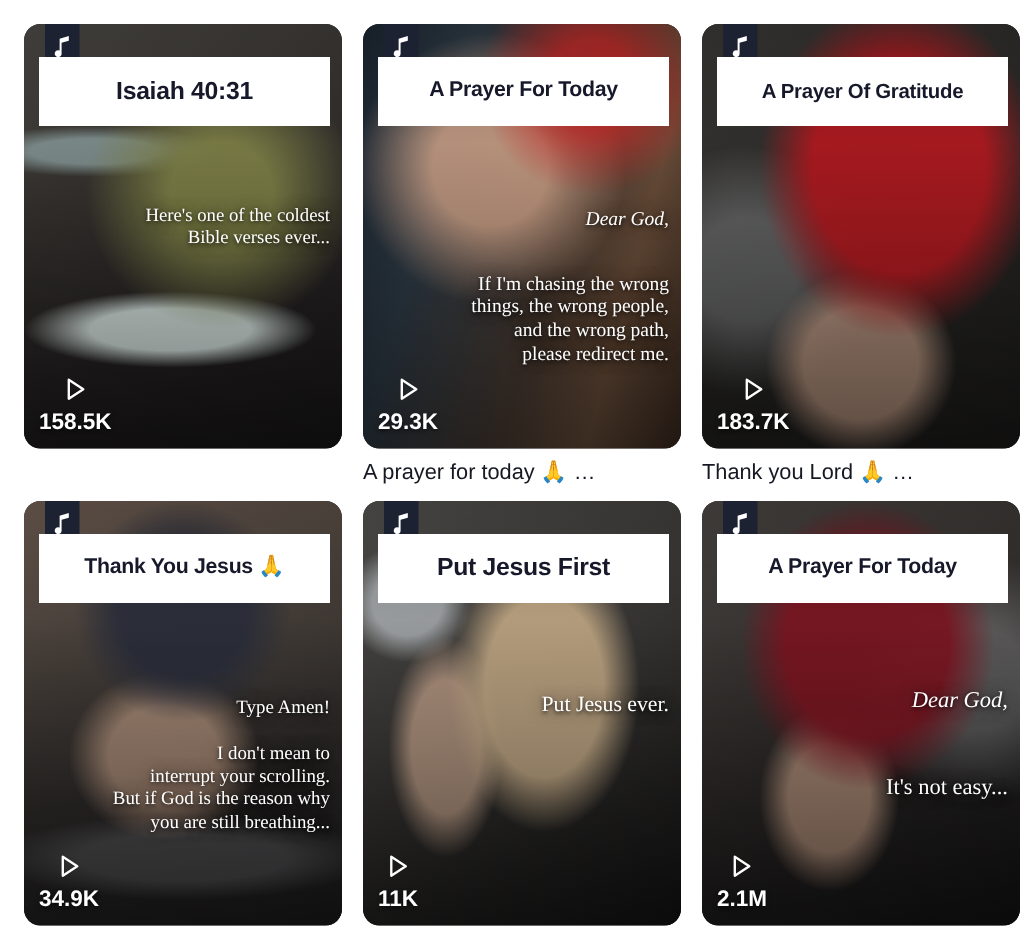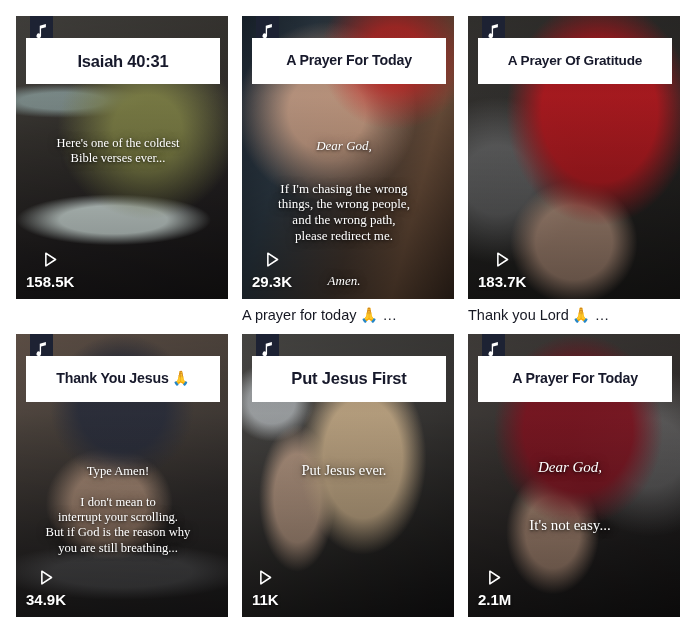--- a/index.html
+++ b/index.html
@@ -20,21 +20,21 @@
     padding: 16px 16px 0 16px;
   }
 
   .cell { width: 212px; }
 
   
   .thumb {
     position: relative;
     width: 212px;
     height: 283px;
-    border-radius: 0;
+    border-radius: 11px;
     overflow: hidden;
     background: #2a2a2c;
     cursor: pointer;
   }
 
   .bg {
     position: absolute;
     inset: 0;
     background-size: cover;
     background-position: center;
@@ -135,21 +135,21 @@
   }
   .title-banner span.sm { font-size: 14.2px; }
   .title-banner span.xs { font-size: 13.6px; }
 
   
   .overlay {
     position: absolute;
     left: 0;
     right: 8px;
     z-index: 2;
-    text-align: center;
+    text-align: right;
     color: #ffffff;
     font-family: "Liberation Serif", serif;
     text-shadow: 0 1px 3px rgba(0,0,0,0.75), 0 0 10px rgba(0,0,0,0.5);
     line-height: 1.22;
     white-space: pre-line;
   }
   .ov-1 { top: 120px; font-size: 12.5px; }
   .ov-2 { top: 106px; font-size: 13px; }
   .ov-3 { top: 134px; font-size: 15px; }
   .ov-4 { top: 96px;  font-size: 12.6px; }
@@ -222,21 +222,20 @@
       </div>
       <div class="title-banner">
         <span class="sm">A Prayer For Today</span>
       </div>
       <div class="overlay ov-2">
         <div class="ov-ital">Dear God,</div>
         <div style="margin-top:11px">If I'm chasing the wrong
 things, the wrong people,
 and the wrong path,
 please redirect me.</div>
-        <div class="ov-ital" style="margin-top:13px">Amen.</div>
       </div>
       <div class="play-count">
         <svg viewBox="0 0 14 16">
           <path d="M2 1.2 12.4 8 2 14.8z" fill="none" stroke="#ffffff" stroke-width="1.7" stroke-linejoin="round"></path>
         </svg>
         <span>29.3K</span>
       </div>
     </div>
     <div class="caption">A prayer for today 🙏 …</div>
   </div>

